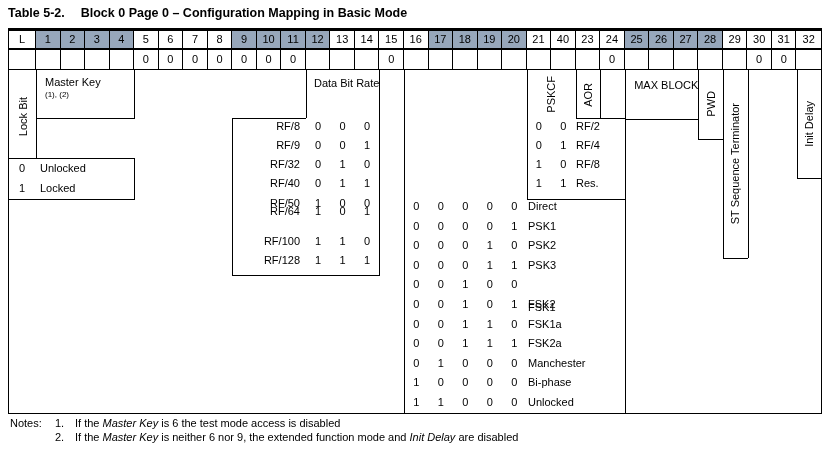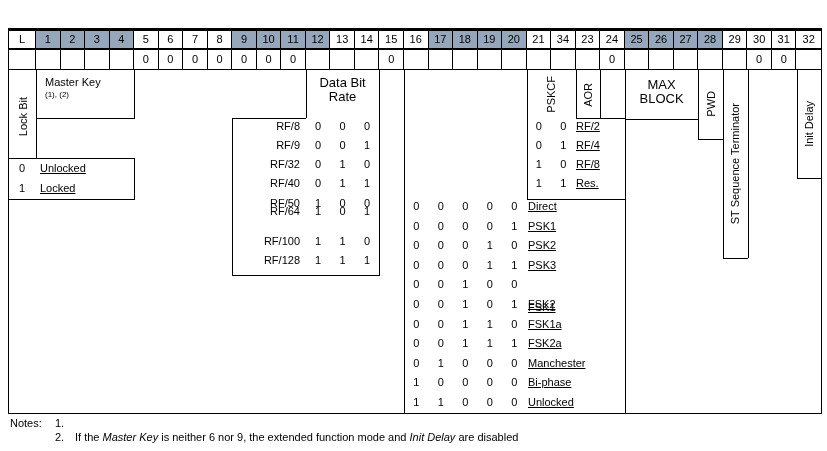--- a/index.html
+++ b/index.html
@@ -15,39 +15,43 @@
   .hcell:last-child { border-right: none; }
   .hcell.shaded { background: var(--shade, #97a7bb); }
   .val-row { display: grid; grid-template-columns: 27px repeat(32, 1fr); height: 20px; border-bottom: 1px solid #000; }
   .vcell { border-right: 1px solid #000; font-size: 11px; text-align: center; line-height: 18px; }
   .vcell:last-child { border-right: none; }
   .tbody { position: relative; width: 812px; height: 343px; font-size: 11px; }
   .vln { position: absolute; width: 1px; background: #000; }
   .hln { position: absolute; height: 1px; background: #000; }
   .vwrap { position: absolute; display: flex; align-items: center; justify-content: center; }
   .vtext { writing-mode: vertical-rl; transform: rotate(180deg); white-space: nowrap; font-size: 11px; }
-  .hlabel { position: absolute; text-align: center; line-height: 14px; font-size: 13px; }
+  .hlabel { position: absolute; text-align: right; line-height: 14px; font-size: 11px; }
   .mk { position: absolute; left: 36px; top: 6px; }
   .mk-name { font-size: 11px; }
   .mk-refs { font-size: 8px; margin-top: 2px; }
   .absrow { position: absolute; left: 0; width: 100%; height: 17px; line-height: 17px; font-size: 11px; }
   .bit { position: absolute; width: 24px; text-align: center; }
-  .row-label { position: absolute; white-space: nowrap; text-decoration: underline; }
+  .row-label { position: absolute; white-space: nowrap; }
   .rf-label { position: absolute; left: 221px; width: 70px; text-align: right; }
   .notes { position: absolute; left: 10px; top: 417px; font-size: 11px; }
   .note-line { display: flex; line-height: 13.5px; }
   .note-h { width: 45px; }
   .note-num { width: 20px; }
   .it { font-style: italic; }
 </style>
 </head>
 <body>
 
 <div class="page">
 
+  <div class="title">
+    <span>Table 5-2.</span>
+    <span>Block 0 Page 0 – Configuration Mapping in Basic Mode</span>
+  </div>
 
   <div class="tbl">
     <div class="hdr-row" id="hdrRow">
         <div class="hcell">L</div>
         <div class="hcell shaded">1</div>
         <div class="hcell shaded">2</div>
         <div class="hcell shaded">3</div>
         <div class="hcell shaded">4</div>
         <div class="hcell">5</div>
         <div class="hcell">6</div>
@@ -59,21 +63,21 @@
         <div class="hcell shaded">12</div>
         <div class="hcell">13</div>
         <div class="hcell">14</div>
         <div class="hcell">15</div>
         <div class="hcell">16</div>
         <div class="hcell shaded">17</div>
         <div class="hcell shaded">18</div>
         <div class="hcell shaded">19</div>
         <div class="hcell shaded">20</div>
         <div class="hcell">21</div>
-        <div class="hcell">34</div>
+        <div class="hcell">40</div>
         <div class="hcell">23</div>
         <div class="hcell">24</div>
         <div class="hcell shaded">25</div>
         <div class="hcell shaded">26</div>
         <div class="hcell shaded">27</div>
         <div class="hcell shaded">28</div>
         <div class="hcell">29</div>
         <div class="hcell">30</div>
         <div class="hcell">31</div>
         <div class="hcell">32</div>
@@ -331,20 +335,21 @@
           <span class="bit" style="left: 542.422px;">1</span>
           <span class="row-label" style="left: 567px;">Res.</span>
         </div>
       </div>
   </div>
 
   <div class="notes" id="notes">
       <div class="note-line">
         <span class="note-h">Notes:</span>
         <span class="note-num">1.</span>
+        <span class="note-text"><span>If the </span><span class="it">Master Key</span><span> is 6 the test mode access is disabled</span></span>
       </div>
       <div class="note-line">
         <span class="note-h"></span>
         <span class="note-num">2.</span>
         <span class="note-text"><span>If the </span><span class="it">Master Key</span><span> is neither 6 nor 9, the extended function mode and </span><span class="it">Init Delay</span><span> are disabled</span></span>
       </div>
     </div>
 </div>
 
 </body></html>

